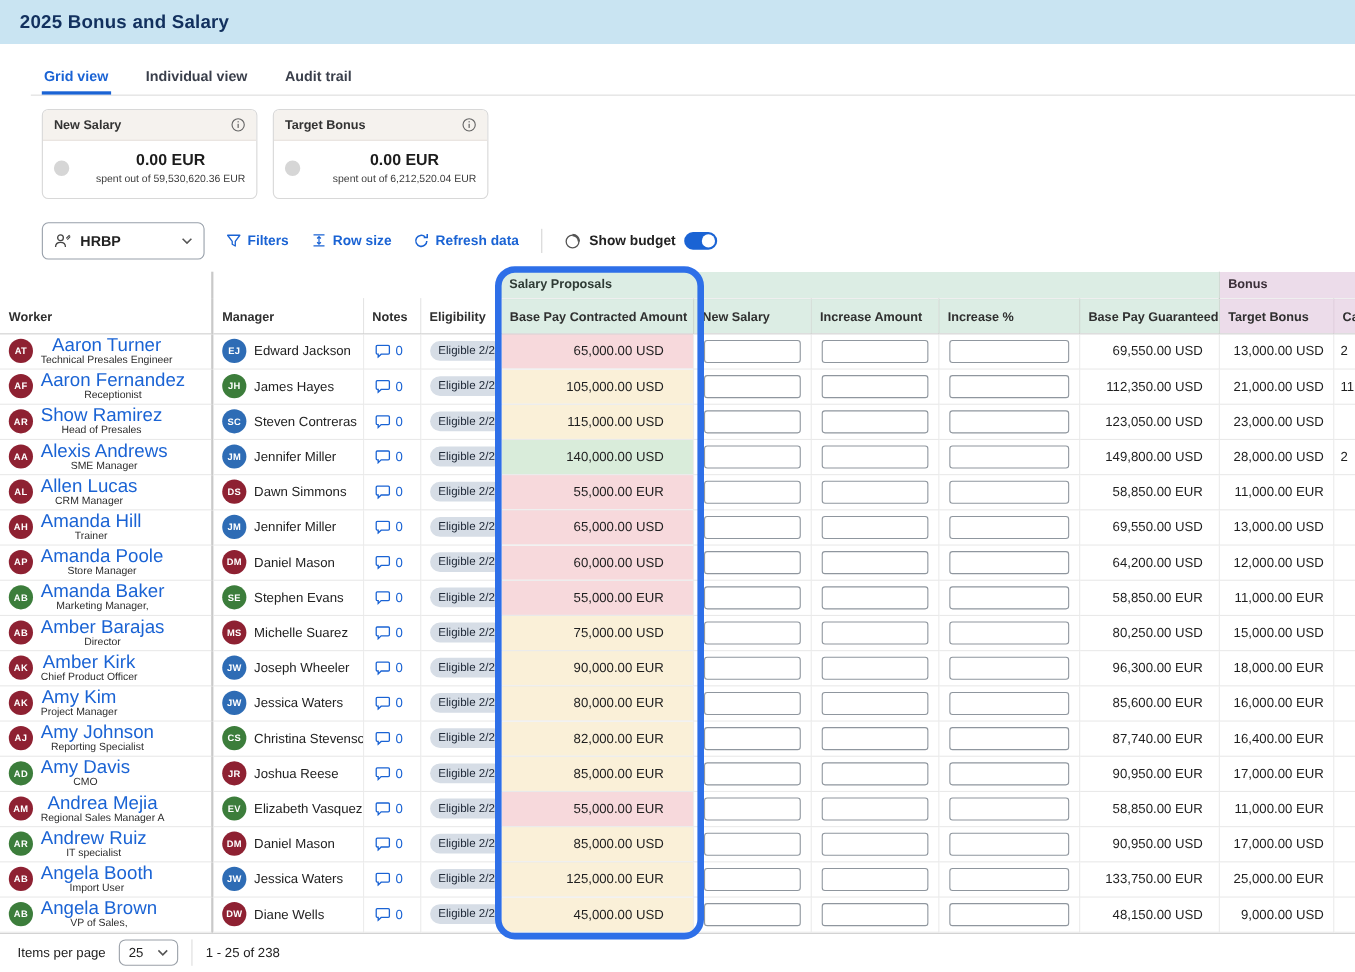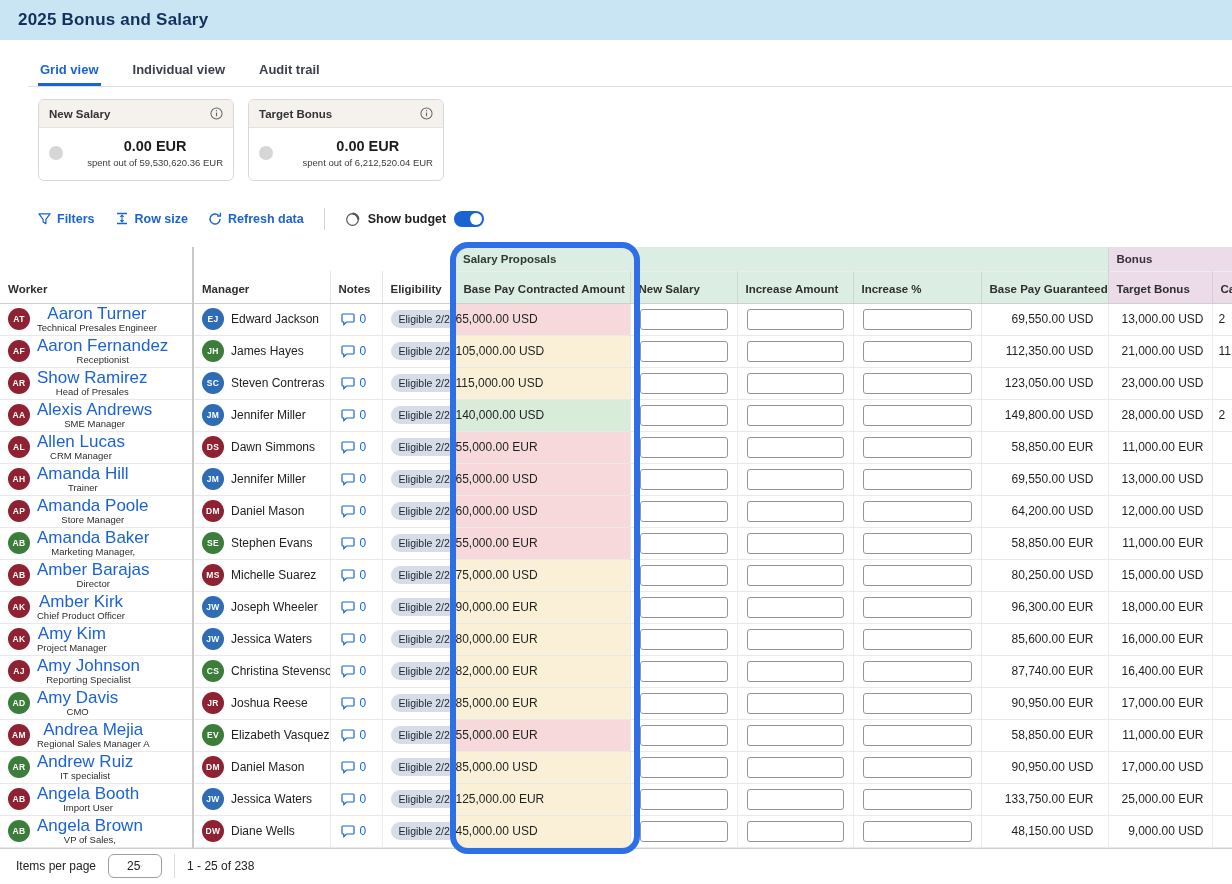--- a/index.html
+++ b/index.html
@@ -60,34 +60,34 @@
   tbody td{height:32px;border-bottom:1px solid #e9e9e9;border-right:1px solid #ececec;vertical-align:middle;color:#1f1f1f}
   .fx{display:flex;align-items:center;gap:7px;padding-left:8px;height:31px}
   .avatar{width:22px;height:22px;border-radius:50%;color:#fff;font-size:8.5px;font-weight:700;display:flex;align-items:center;justify-content:center;flex:0 0 22px;letter-spacing:.3px}
   .wtext{display:inline-flex;flex-direction:column;align-items:center;line-height:1.15;min-width:0}
   .wname{color:var(--accent);font-size:17px;text-decoration:none}
   .wsub{font-size:9.5px;color:#2d2d2d}
   .mname{font-size:12px;color:#222}
   .notes{gap:5px;color:var(--accent);cursor:pointer;padding-left:10px}
   .ncount{color:var(--accent);font-size:12px}
   .pill{display:inline-block;background:#d6dde6;border-radius:10px;padding:3px 8px;font-size:10.5px;color:#202a38;margin-left:8px}
-  .c-base{text-align:left;}
+  .c-base{text-align:right;padding-right:26px}
   .tone-pink{background:var(--cell-pink)}
   .tone-cream{background:var(--cell-cream)}
   .tone-green{background:var(--cell-green)}
   .c-input{padding:0 9px}
   .cellinput{width:100%;height:21px;border:1px solid #8f969e;border-radius:3px;background:#fff;font-family:inherit;font-size:12px;padding:0 5px}
   .c-guar{text-align:right;padding-right:14px}
   .c-bonus{text-align:right;padding-right:8px}
   .c-calc{padding-left:6px}
 
   .highlight{position:absolute;left:450px;top:-5px;width:190px;height:612px;border:6px solid var(--highlight);border-radius:18px;pointer-events:none;z-index:5}
 
   .pagebar{height:36px;border-top:1px solid #cfcfcf;display:flex;align-items:center;gap:12px;padding-left:16px;font-size:12px;color:#222;background:#fff}
-  .psel{width:54px;height:24px;border:1px solid #9aa0a8;border-radius:6px;display:flex;align-items:center;justify-content:space-between;padding:0 18px;cursor:pointer;background:#fff}
+  .psel{width:54px;height:24px;border:1px solid #9aa0a8;border-radius:6px;display:flex;align-items:center;justify-content:space-between;padding:0 8px;cursor:pointer;background:#fff}
   .vdiv2{width:1px;height:24px;background:#ddd}
 </style>
 </head>
 <body>
 
 <div class="topbar">
   <h1>2025 Bonus and Salary</h1>
 </div>
 
 <div class="tabs">
@@ -127,20 +127,31 @@
       <div class="donut"></div>
       <div class="cv">
         <div class="val">0.00 EUR</div>
         <div class="sub">spent out of 6,212,520.04 EUR</div>
       </div>
     </div>
   </div>
 </div>
 
 <div class="toolbar">
+  <div class="select-hrbp">
+    <svg width="16" height="14" viewBox="0 0 16 14">
+        <circle cx="6" cy="4.2" r="2.6" fill="none" stroke="#444" stroke-width="1.2"></circle>
+        <path d="M1.5 12.5c0-2.6 2-4.2 4.5-4.2s4.5 1.6 4.5 4.2" fill="none" stroke="#444" stroke-width="1.2"></path>
+        <path d="M12.2 5.8l2.6-2.6M14.8 3.2l-1-1-2.6 2.6" fill="none" stroke="#444" stroke-width="1"></path>
+      </svg>
+    <span>HRBP</span>
+    <svg class="chev" width="10" height="6" viewBox="0 0 10 6">
+        <path d="M1 1l4 4 4-4" fill="none" stroke="#555" stroke-width="1.4"></path>
+      </svg>
+  </div>
   <div class="tool">
     <svg width="13" height="13" viewBox="0 0 14 14">
         <path d="M1 2h12L8.5 8v4.5l-3-1.7V8z" fill="none" stroke="currentColor" stroke-width="1.3" stroke-linejoin="round"></path>
       </svg>
     <span>Filters</span>
   </div>
   <div class="tool">
     <svg width="14" height="13" viewBox="0 0 14 13">
         <path d="M2 1.5h10M2 11.5h10" stroke="currentColor" stroke-width="1.3"></path>
         <path d="M7 3.2v6.6M5.3 4.8L7 3.1l1.7 1.7M5.3 8.2L7 9.9l1.7-1.7" fill="none" stroke="currentColor" stroke-width="1.1"></path>

